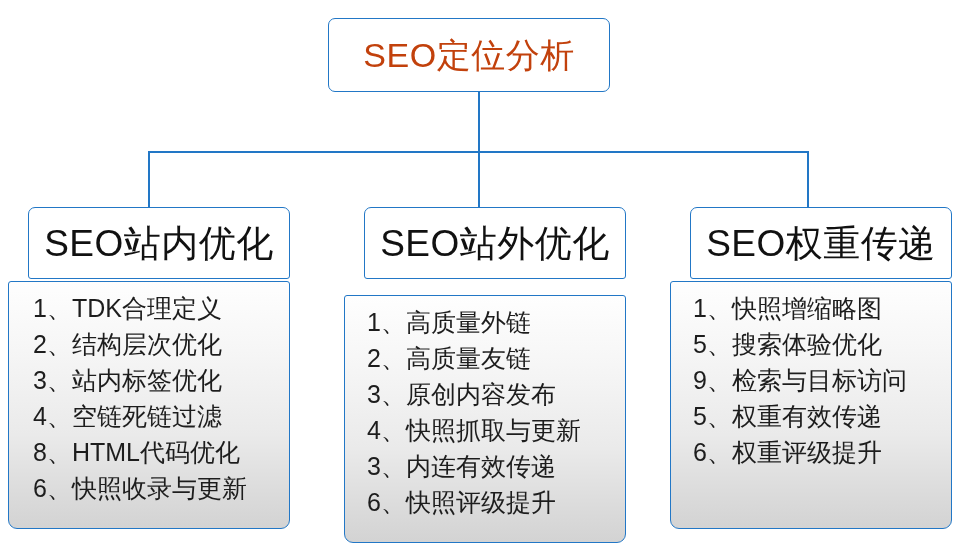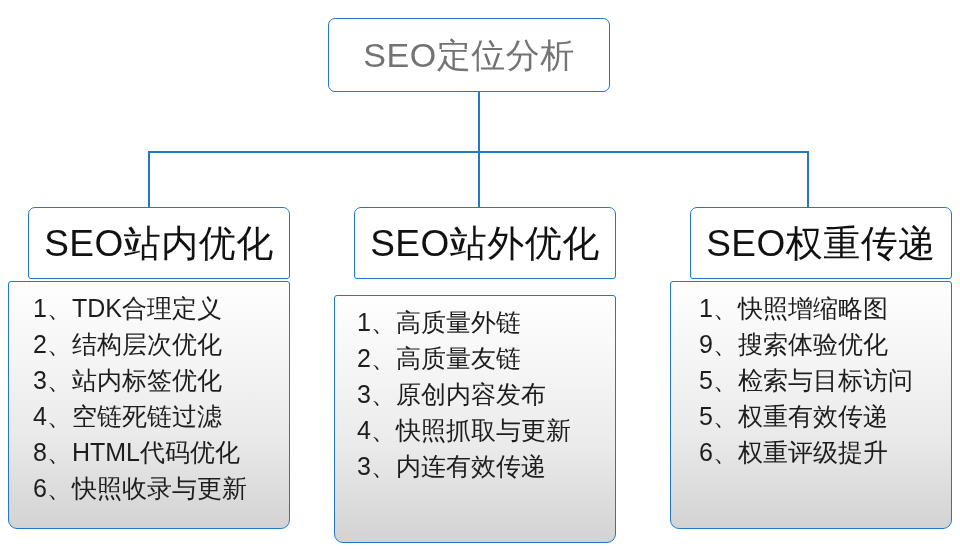--- a/index.html
+++ b/index.html
@@ -29,21 +29,21 @@
     box-sizing: border-box;
     border: 1.6px solid #2277c6;
     border-radius: 7px;
     background: #ffffff;
     display: flex;
     align-items: center;
     justify-content: center;
   }
   .root-label {
     font-size: 34px;
-    color: #737373;
+    color: #c2410c;
     letter-spacing: 0.5px;
     line-height: 1;
     white-space: nowrap;
   }
 
   
   .conn {
     position: absolute;
     background: #2277c6;
   }
@@ -90,26 +90,26 @@
   .item {
     font-size: 25px;
     color: #1d1d1d;
     line-height: 1;
     padding: 0 0 11px 0;
     white-space: nowrap;
   }
 
   
   #col-0 { left: 8px;   width: 282px; }
-  #col-1 { left: 334px; width: 282px; }
+  #col-1 { left: 344px; width: 282px; }
   #col-2 { left: 670px; width: 282px; border-radius: 21px; }
 
   #col-0 .col-body { padding-left: 24px; }
   #col-1 .col-body { padding-left: 22px; margin-top: 16px; }
-  #col-2 .col-body { padding-left: 28px; }
+  #col-2 .col-body { padding-left: 22px; }
 </style>
 </head>
 <body>
 
 <div id="canvas">
 
   <div class="root-box">
     <span class="root-label">SEO定位分析</span>
   </div>
 
@@ -140,29 +140,30 @@
   <div class="column" id="col-1">
     <div class="col-header">
       <span class="col-header-label">SEO站外优化</span>
     </div>
     <div class="col-body">
       <div class="item">1、高质量外链</div>
       <div class="item">2、高质量友链</div>
       <div class="item">3、原创内容发布</div>
       <div class="item">4、快照抓取与更新</div>
       <div class="item">3、内连有效传递</div>
+      <div class="item">6、快照评级提升</div>
     </div>
   </div>
 
   <div class="column" id="col-2">
     <div class="col-header">
       <span class="col-header-label">SEO权重传递</span>
     </div>
     <div class="col-body">
       <div class="item">1、快照增缩略图</div>
-      <div class="item">9、搜索体验优化</div>
-      <div class="item">5、检索与目标访问</div>
+      <div class="item">5、搜索体验优化</div>
+      <div class="item">9、检索与目标访问</div>
       <div class="item">5、权重有效传递</div>
       <div class="item">6、权重评级提升</div>
     </div>
   </div>
 
 </div>
 
 </body></html>

